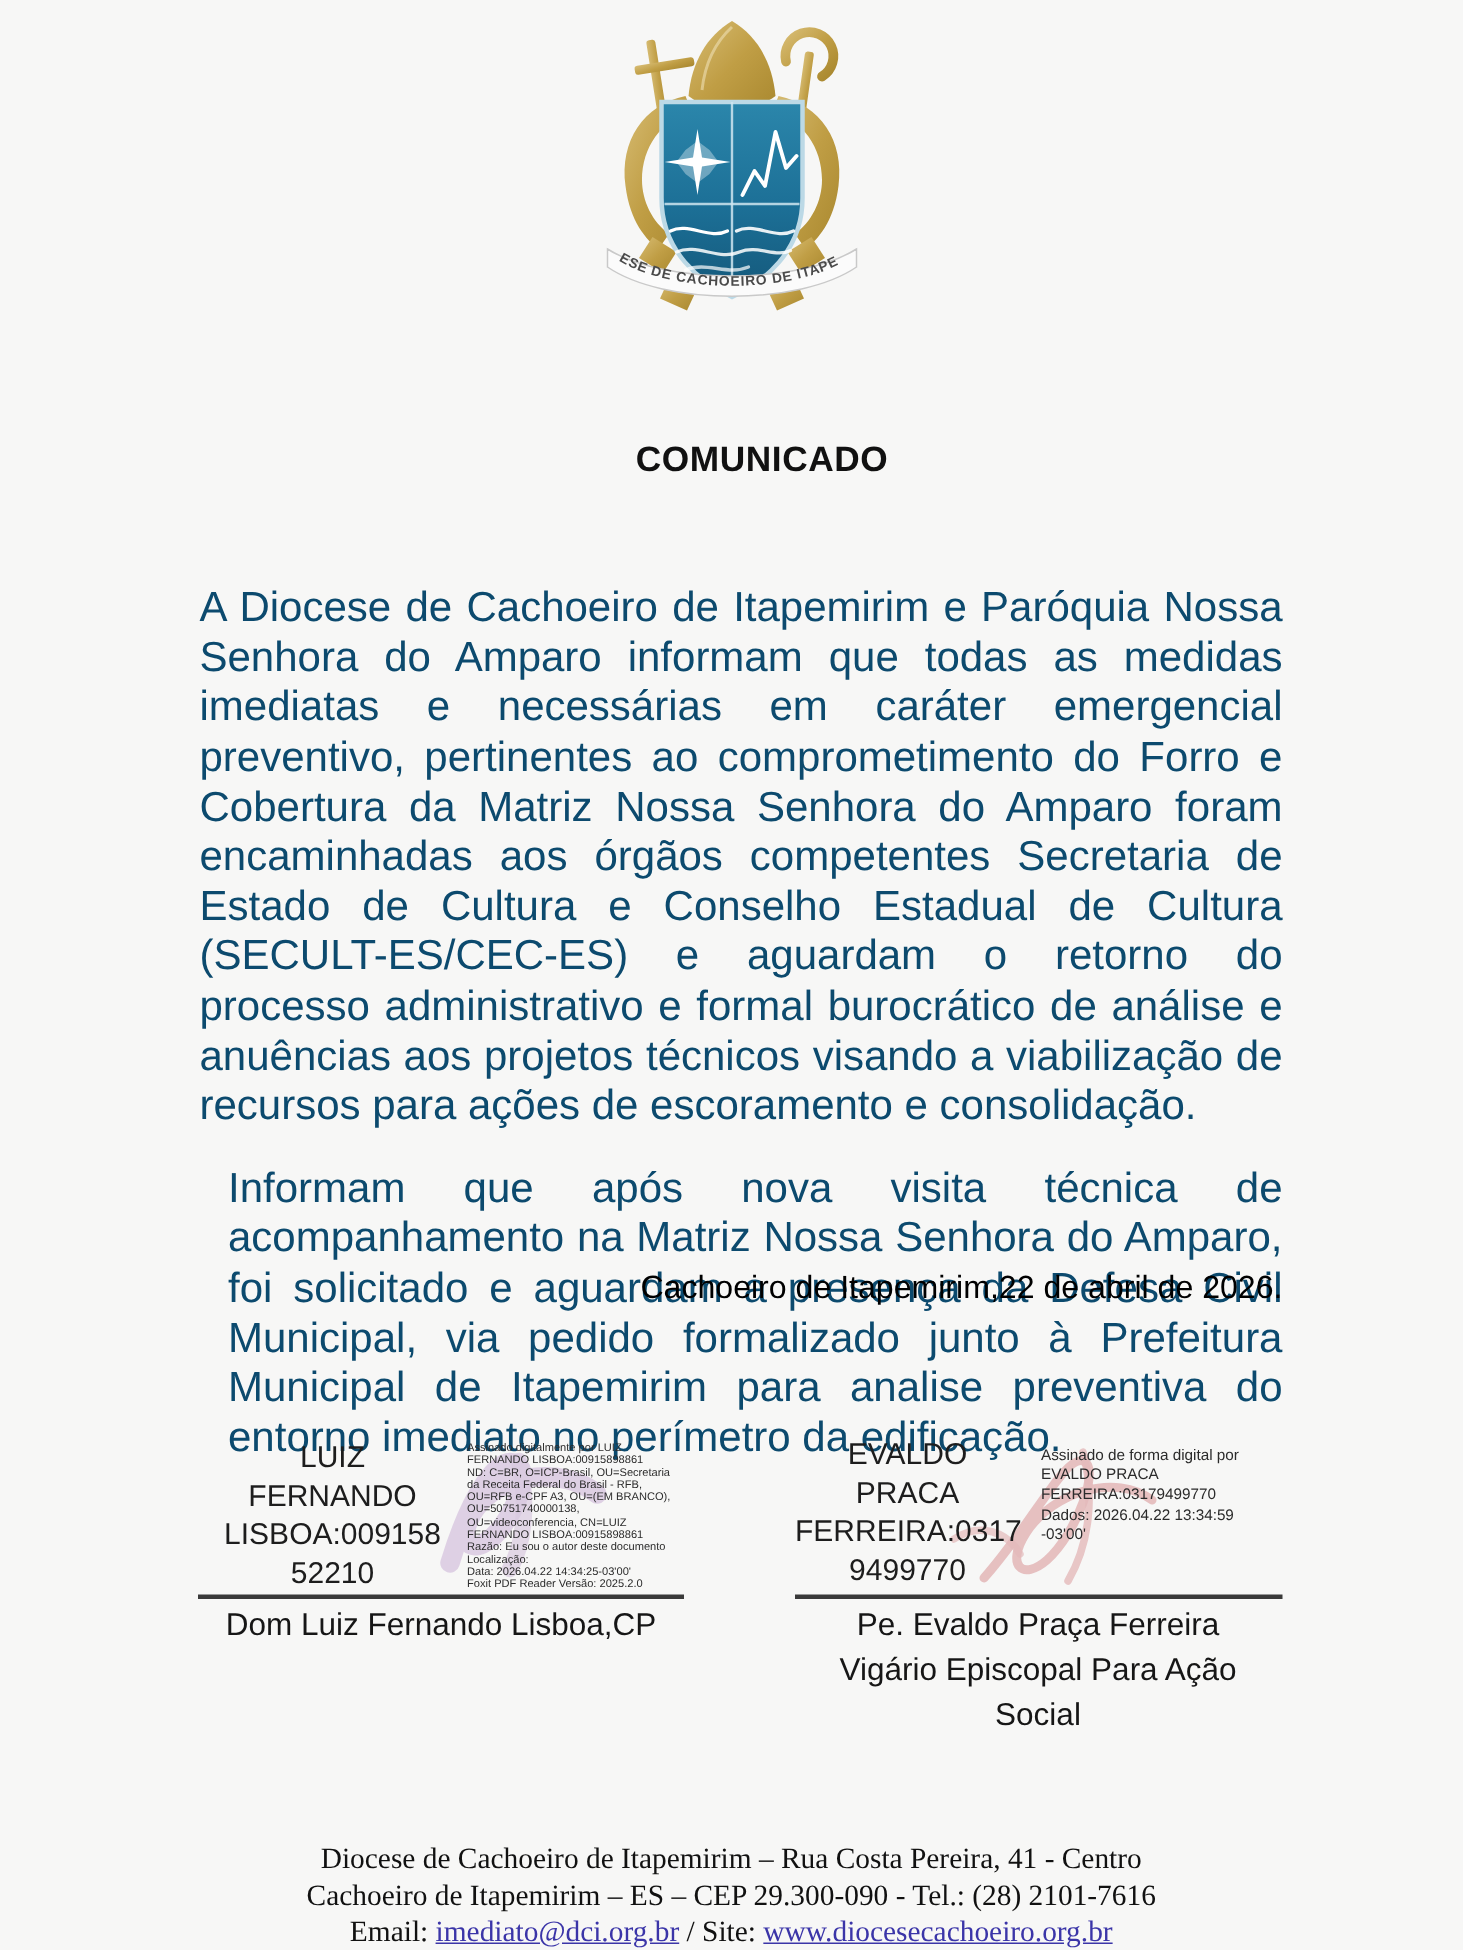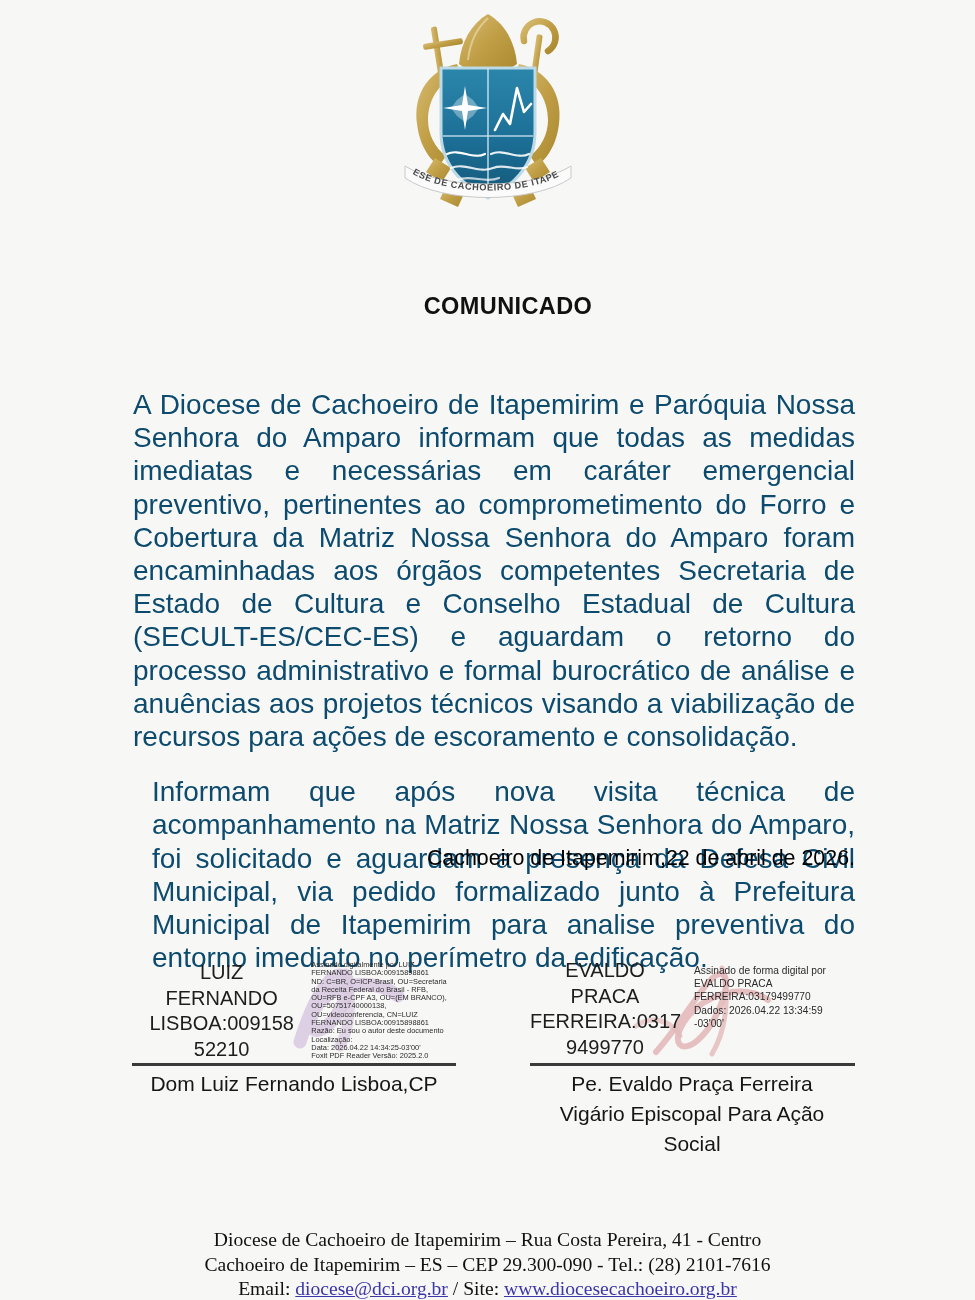--- a/index.html
+++ b/index.html
@@ -308,17 +308,17 @@
         <div>Pe. Evaldo Praça Ferreira</div>
         <div>Vigário Episcopal Para Ação Social</div>
       </div>
     </div>
   </div>
 
   <div class="footer">
     <div>Diocese de Cachoeiro de Itapemirim – Rua Costa Pereira, 41 - Centro</div>
     <div>Cachoeiro de Itapemirim – ES – CEP 29.300-090 - Tel.: (28) 2101-7616</div>
     <div>
-      <span>Email: </span><a class="link" href="#">diocese@dci.org.br</a><span> / Site: </span><a class="link" href="#">www.diocesecachoeiro.org.br</a>
+      <span>Email: </span><a class="link" href="#">imediato@dci.org.br</a><span> / Site: </span><a class="link" href="#">www.diocesecachoeiro.org.br</a>
     </div>
   </div>
 
 </div>
 
 </body></html>

